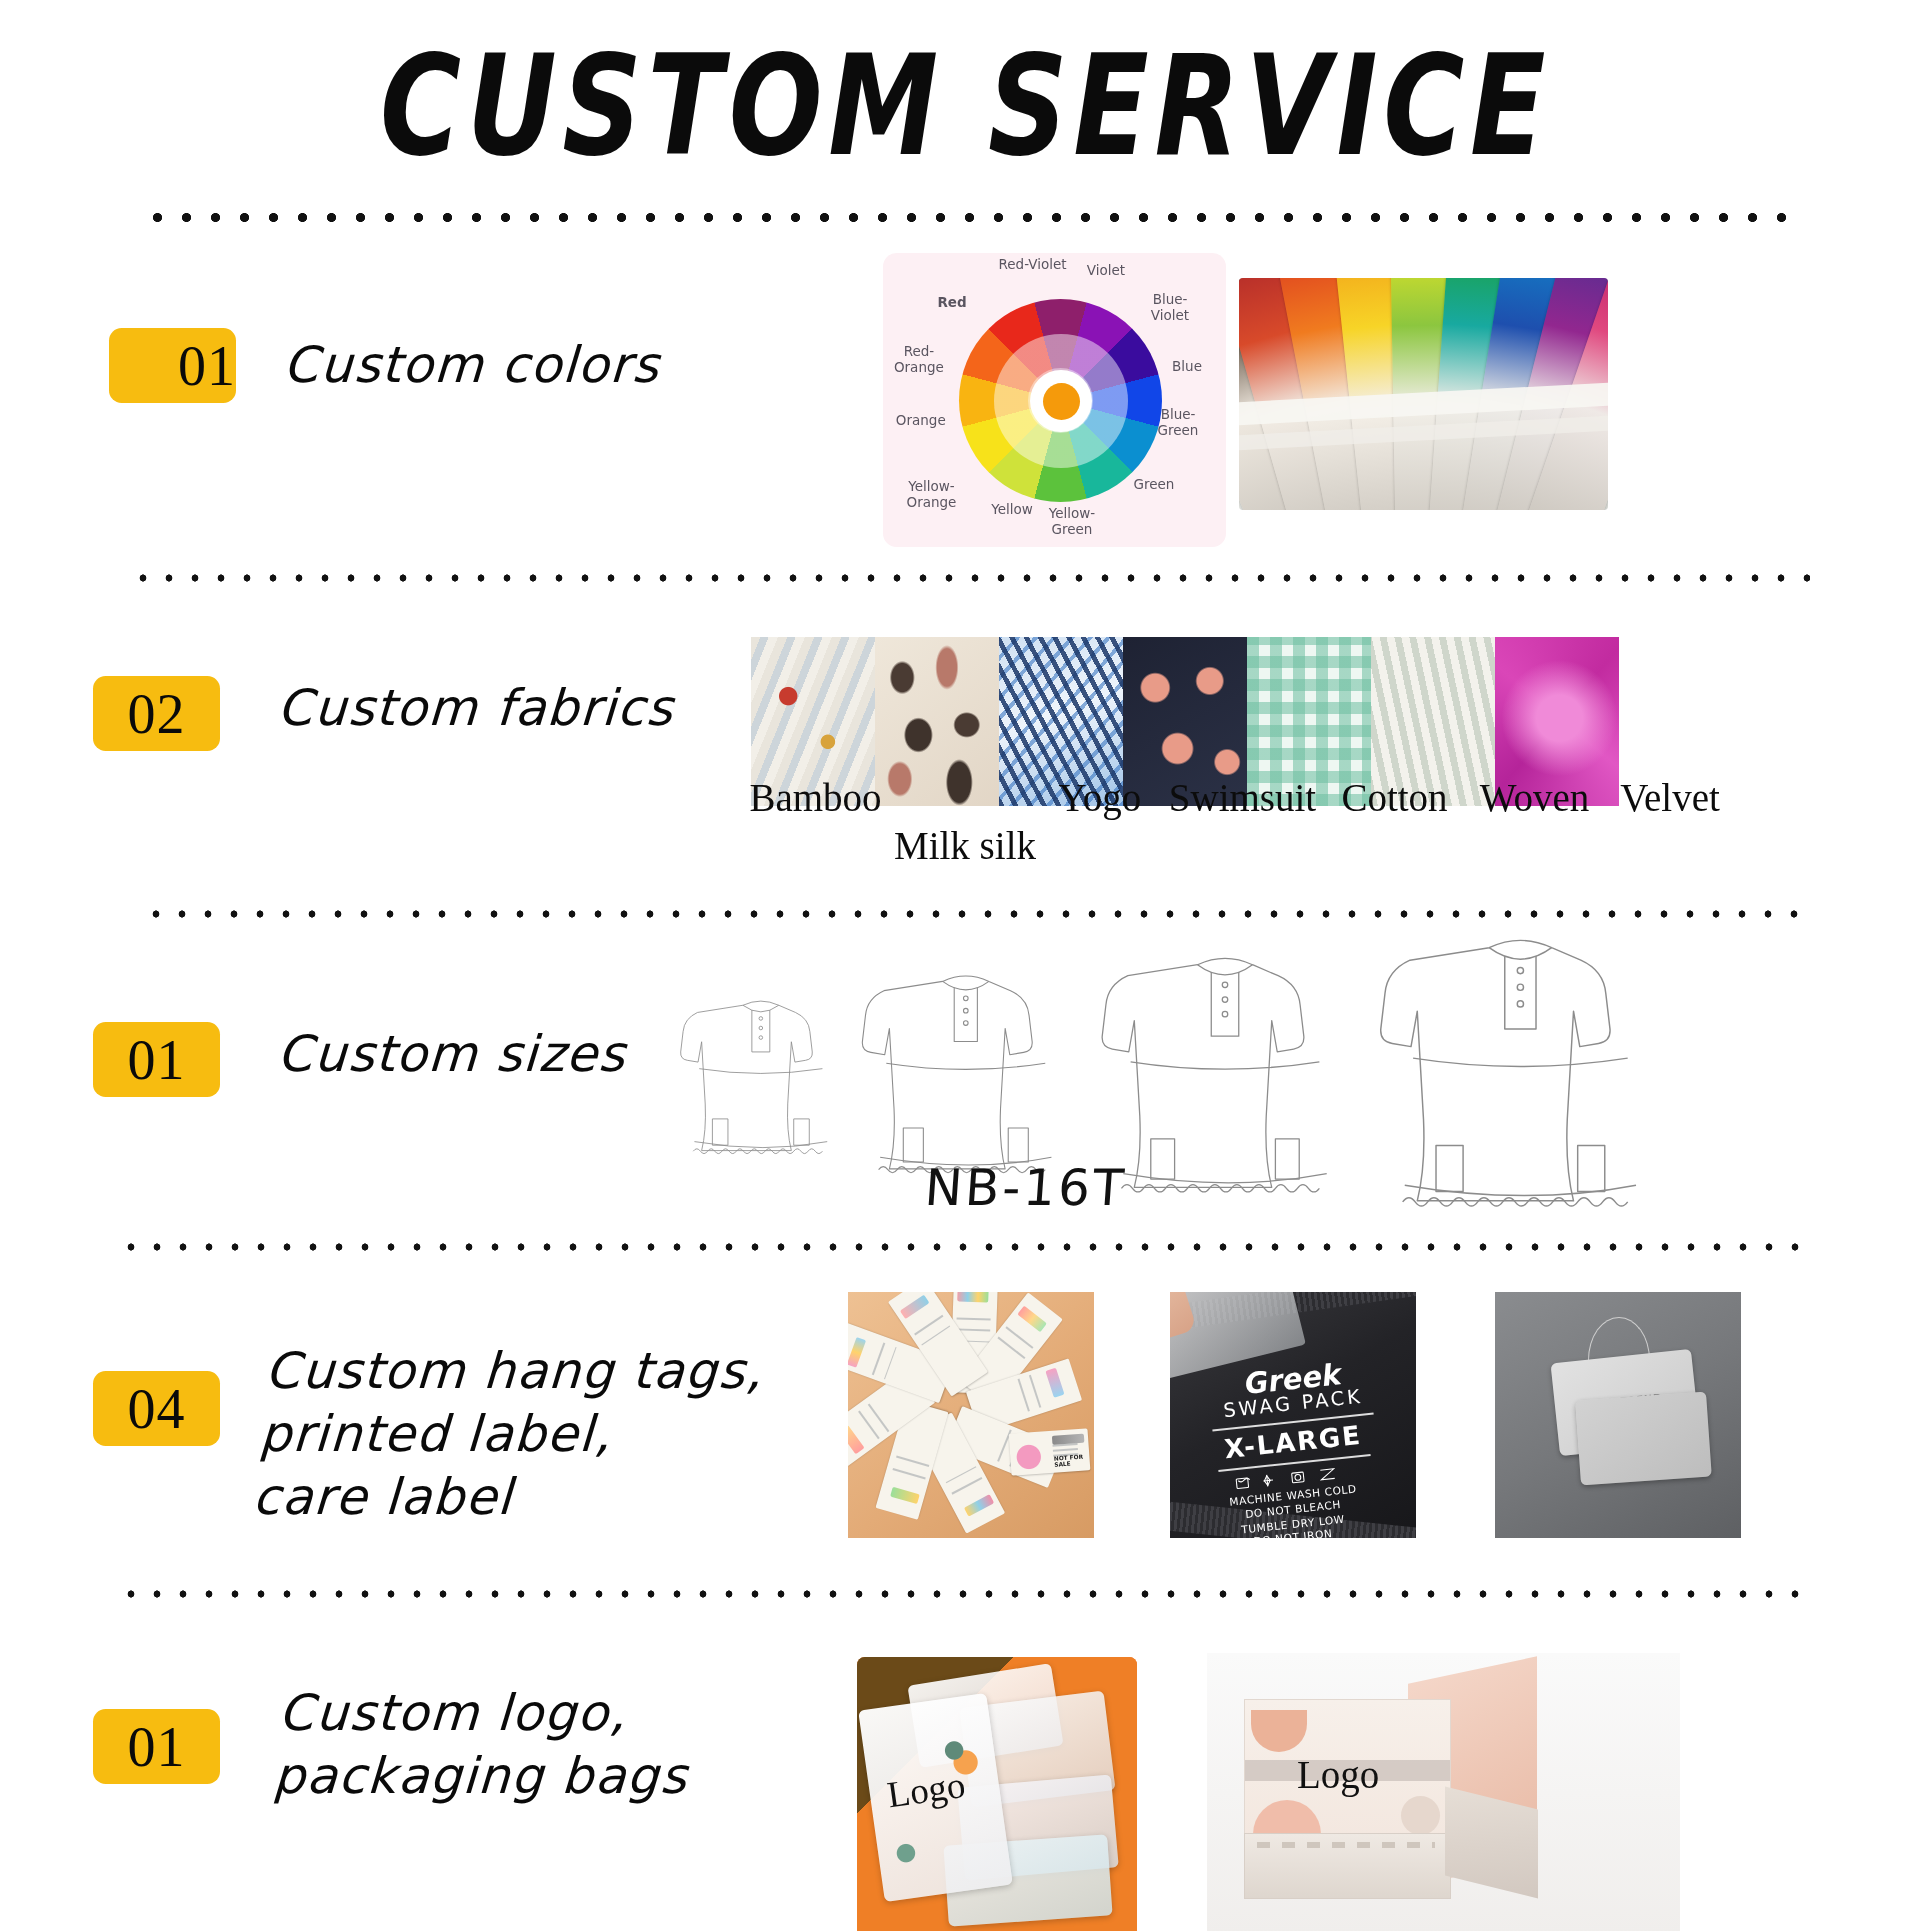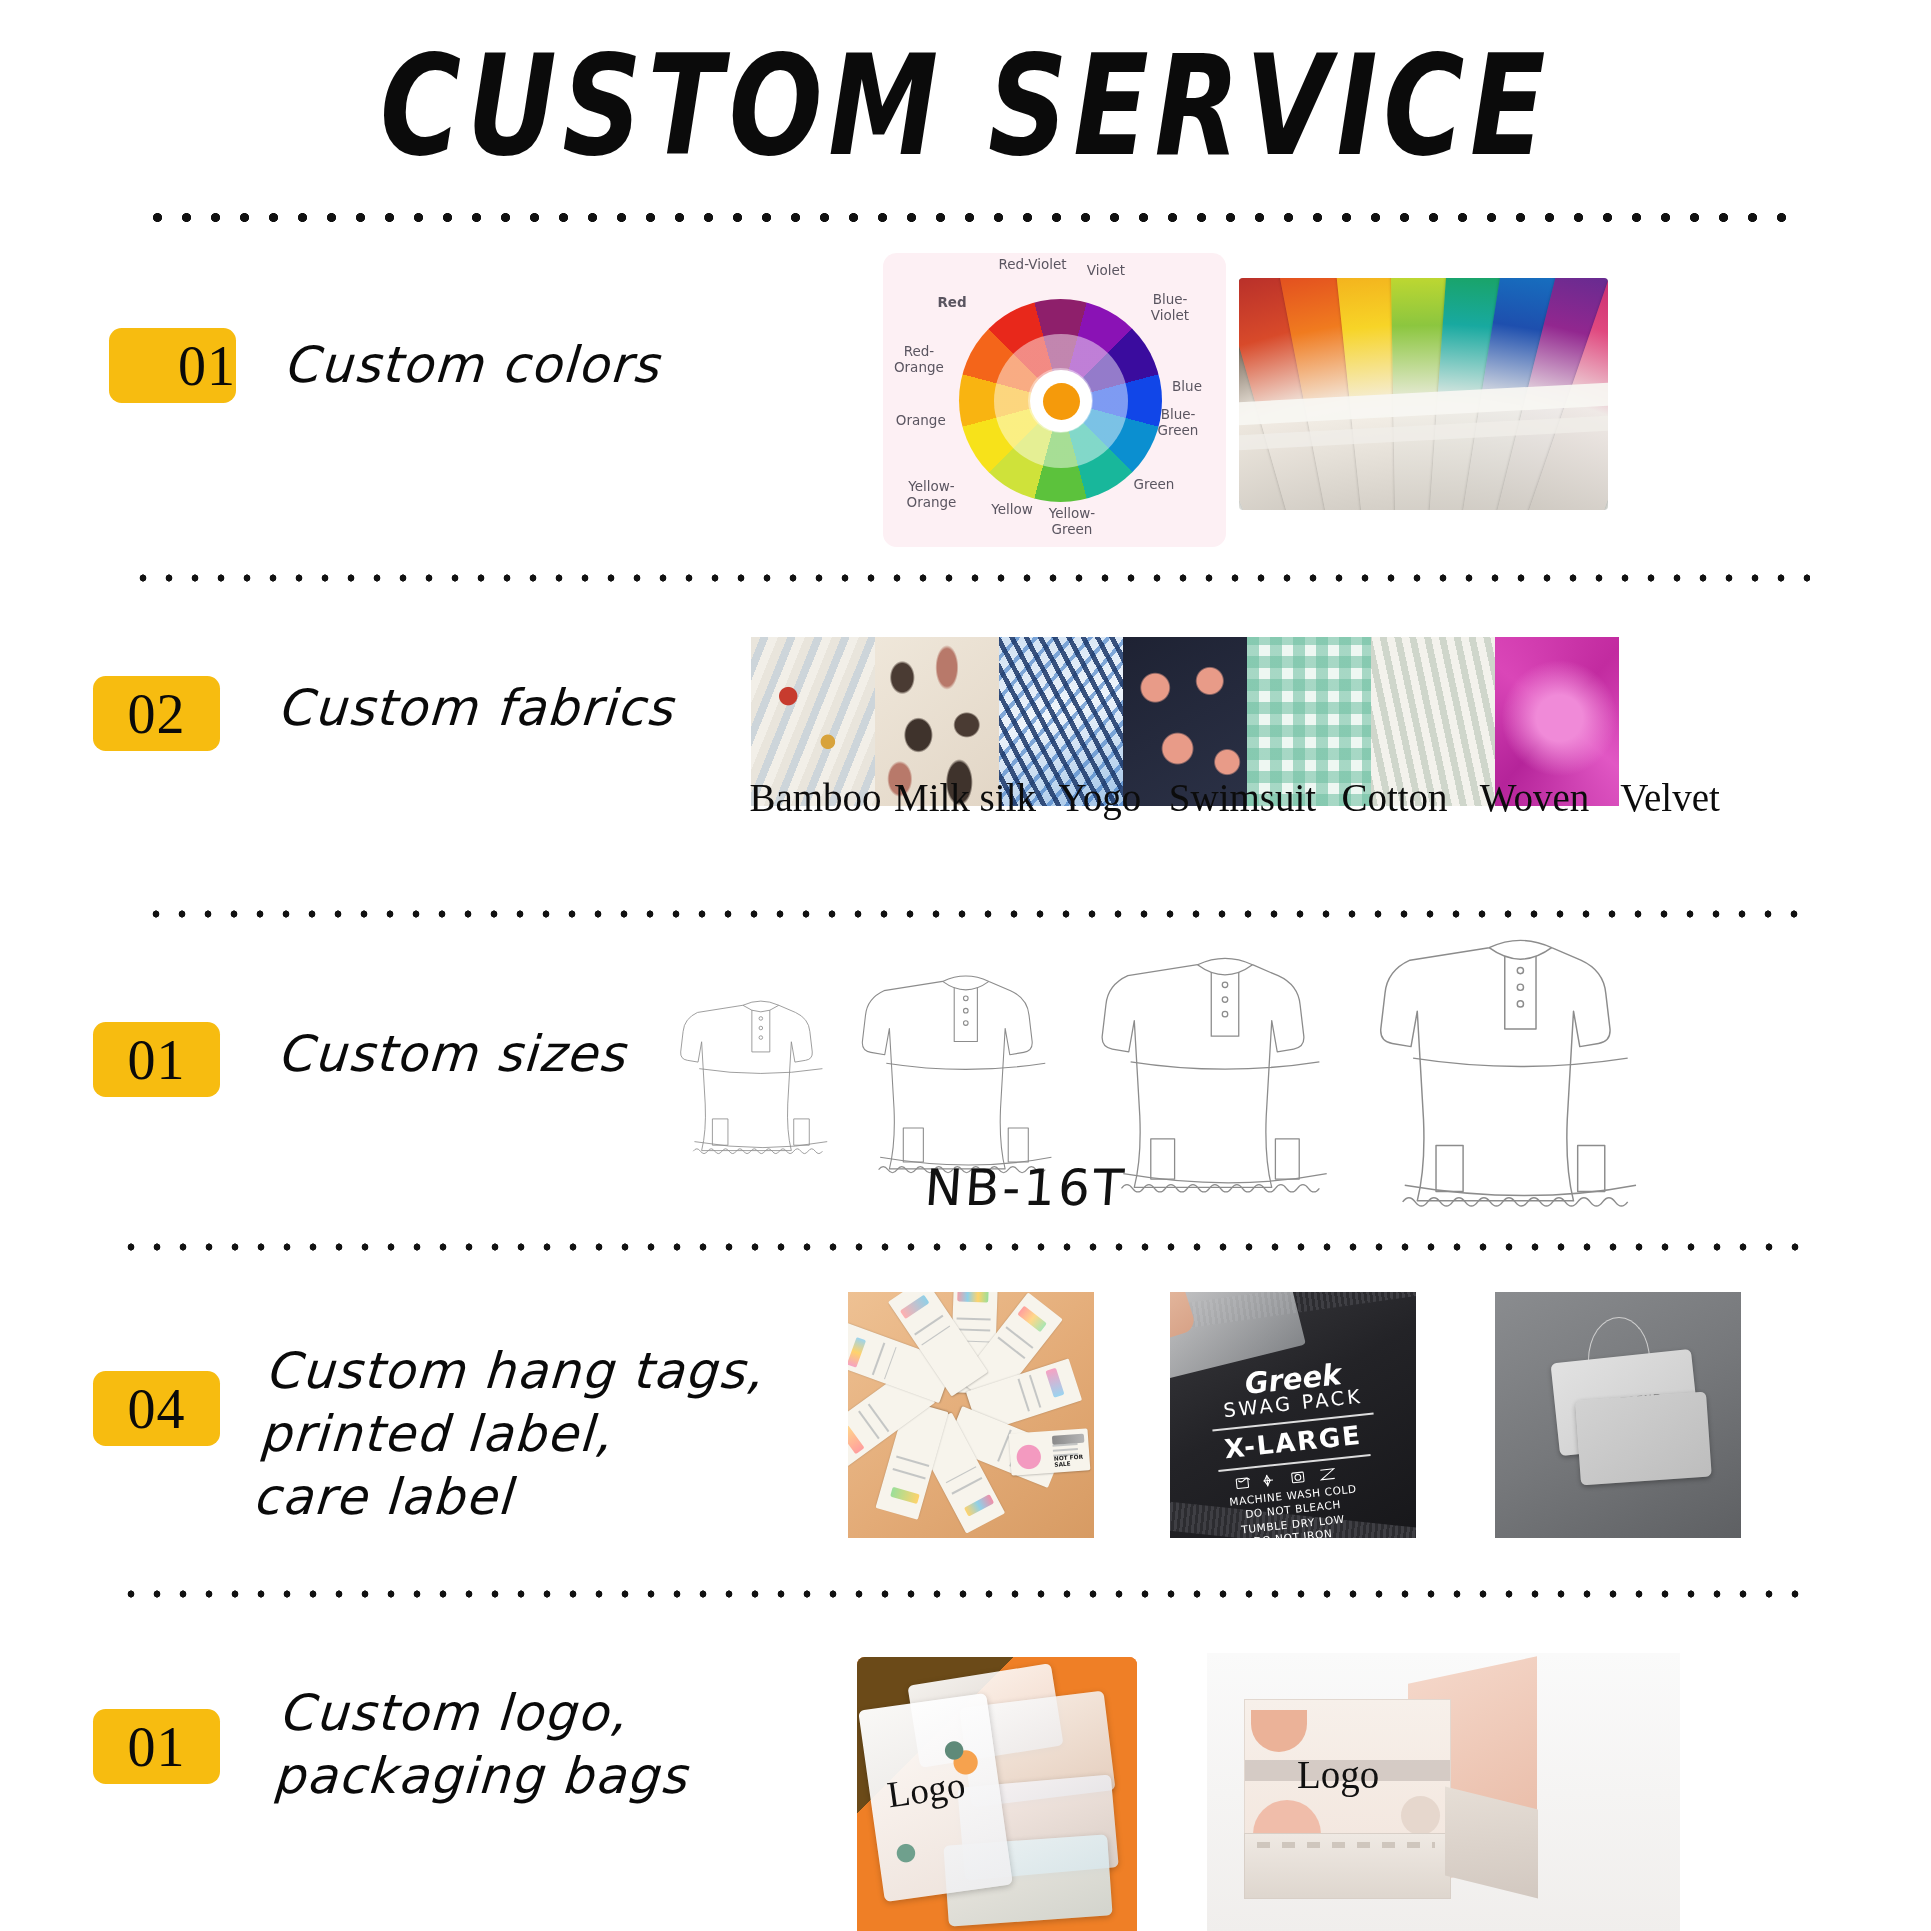--- a/index.html
+++ b/index.html
@@ -232,21 +232,21 @@
     <div class="wheel" style="left:76px;top:46px;width:203px;height:203px;">
       <div class="wheel-inner2"></div>
     </div>
     <div class="wheel-hub" style="left:147px;top:117px;width:62px;height:62px;">
       <i style="width:37px;height:37px;"></i>
     </div>
 
     <div class="cw-label" style="left:114px;top:3.9px;width:71px;">Red-Violet</div>
     <div class="cw-label" style="left:189px;top:9.7px;width:68px;">Violet</div>
     <div class="cw-label" style="left:256px;top:39px;width:62px;">Blue-Violet</div>
-    <div class="cw-label" style="left:275px;top:106px;width:58px;margin-top:20px;">Blue</div>
+    <div class="cw-label" style="left:275px;top:106px;width:58px;">Blue</div>
     <div class="cw-label" style="left:263px;top:154px;width:64px;">Blue-Green</div>
     <div class="cw-label" style="left:241px;top:224px;width:60px;">Green</div>
     <div class="cw-label" style="left:154px;top:253px;width:70px;">Yellow-Green</div>
     <div class="cw-label" style="left:100px;top:249px;width:58px;">Yellow</div>
     <div class="cw-label" style="left:13px;top:226px;width:71px;">Yellow-Orange</div>
     <div class="cw-label" style="left:5.8px;top:160px;width:64px;">Orange</div>
     <div class="cw-label" style="left:1.9px;top:91px;width:68px;">Red-Orange</div>
     <div class="cw-label" style="left:42px;top:42px;width:54px;font-weight:bold;">Red</div>
   </div>
 
@@ -302,21 +302,21 @@
     <div class="fab" style="background:
            repeating-linear-gradient(78deg,#cfd6cb 0 6.8px,#f3f2ec 6.8px 14.5px),
            linear-gradient(160deg,#e7e9e2,#cfd4ca);"></div>
     <div class="fab" style="background:
            radial-gradient(circle at 52% 48%, #f08ad8 0 23px, rgba(0,0,0,0) 58px),
            conic-gradient(from 40deg at 52% 48%, #c22ba0, #e157c4, #b5249a, #da46b8, #c22ba0);"></div>
   </div>
 
   <div class="fab-names" style="left:743px;top:775px;justify-content:space-between;">
     <span style="width:145px;">Bamboo</span>
-    <span style="width:154px;">Milk silk</span>
+    <span style="width:154px;margin-top:48px;">Milk silk</span>
     <span style="width:116px;">Yogo</span>
     <span style="width:169px;">Swimsuit</span>
     <span style="width:135px;">Cotton</span>
     <span style="width:145px;">Woven</span>
     <span style="width:126px;">Velvet</span>
   </div>
 
   <div class="badge" style="left:93px;top:1022px;">
     <span>01</span>
   </div>

